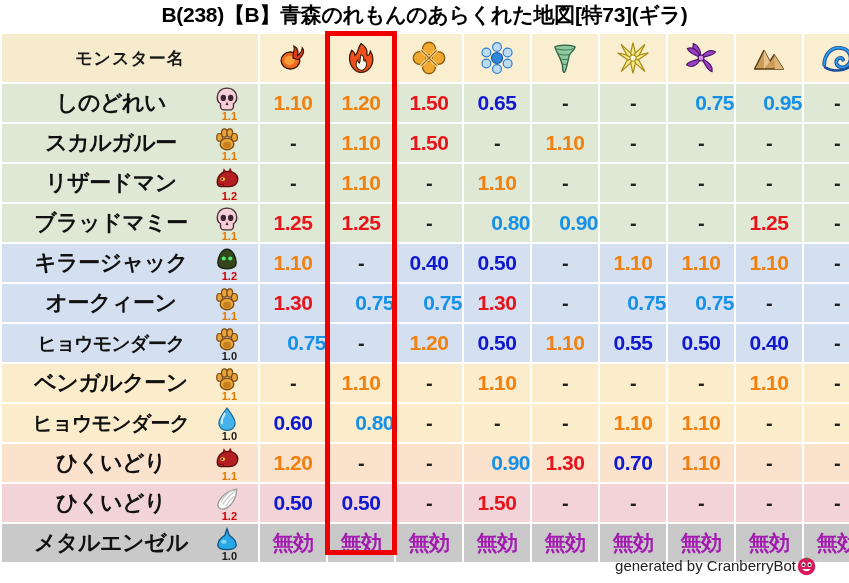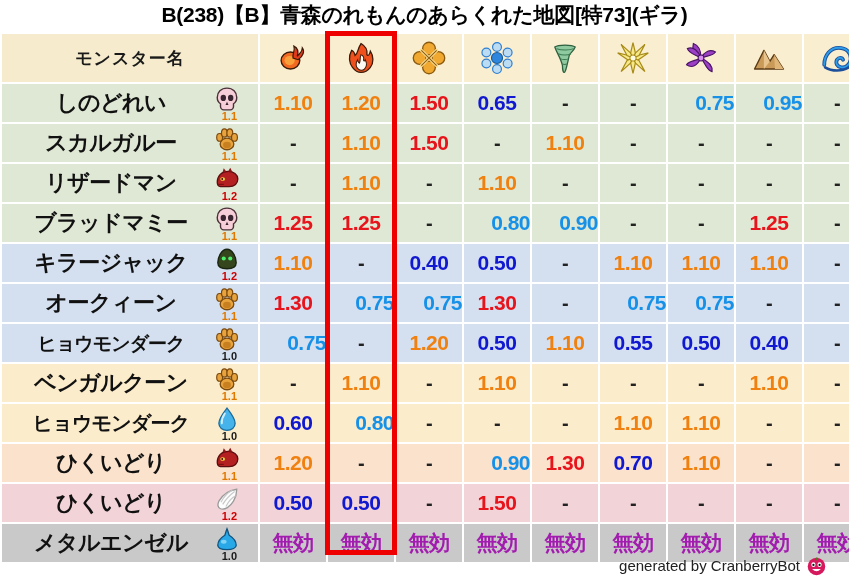--- a/index.html
+++ b/index.html
@@ -138,25 +138,24 @@
     width: 69px;
     height: 508px;
     border: 5px solid #ee0000;
     pointer-events: none;
     z-index: 40;
   }
 
   
   .footer {
     position: absolute;
-    right: 22px;
+    right: 32px;
     bottom: 7px;
     display: flex;
     align-items: center;
-    gap: 6px;
     font-size: 15px;
     color: #222222;
   }
   .berry { width: 21px; height: 21px; display: block; }
 </style>
 </head>
 <body>
 
 <div id="page">
 

